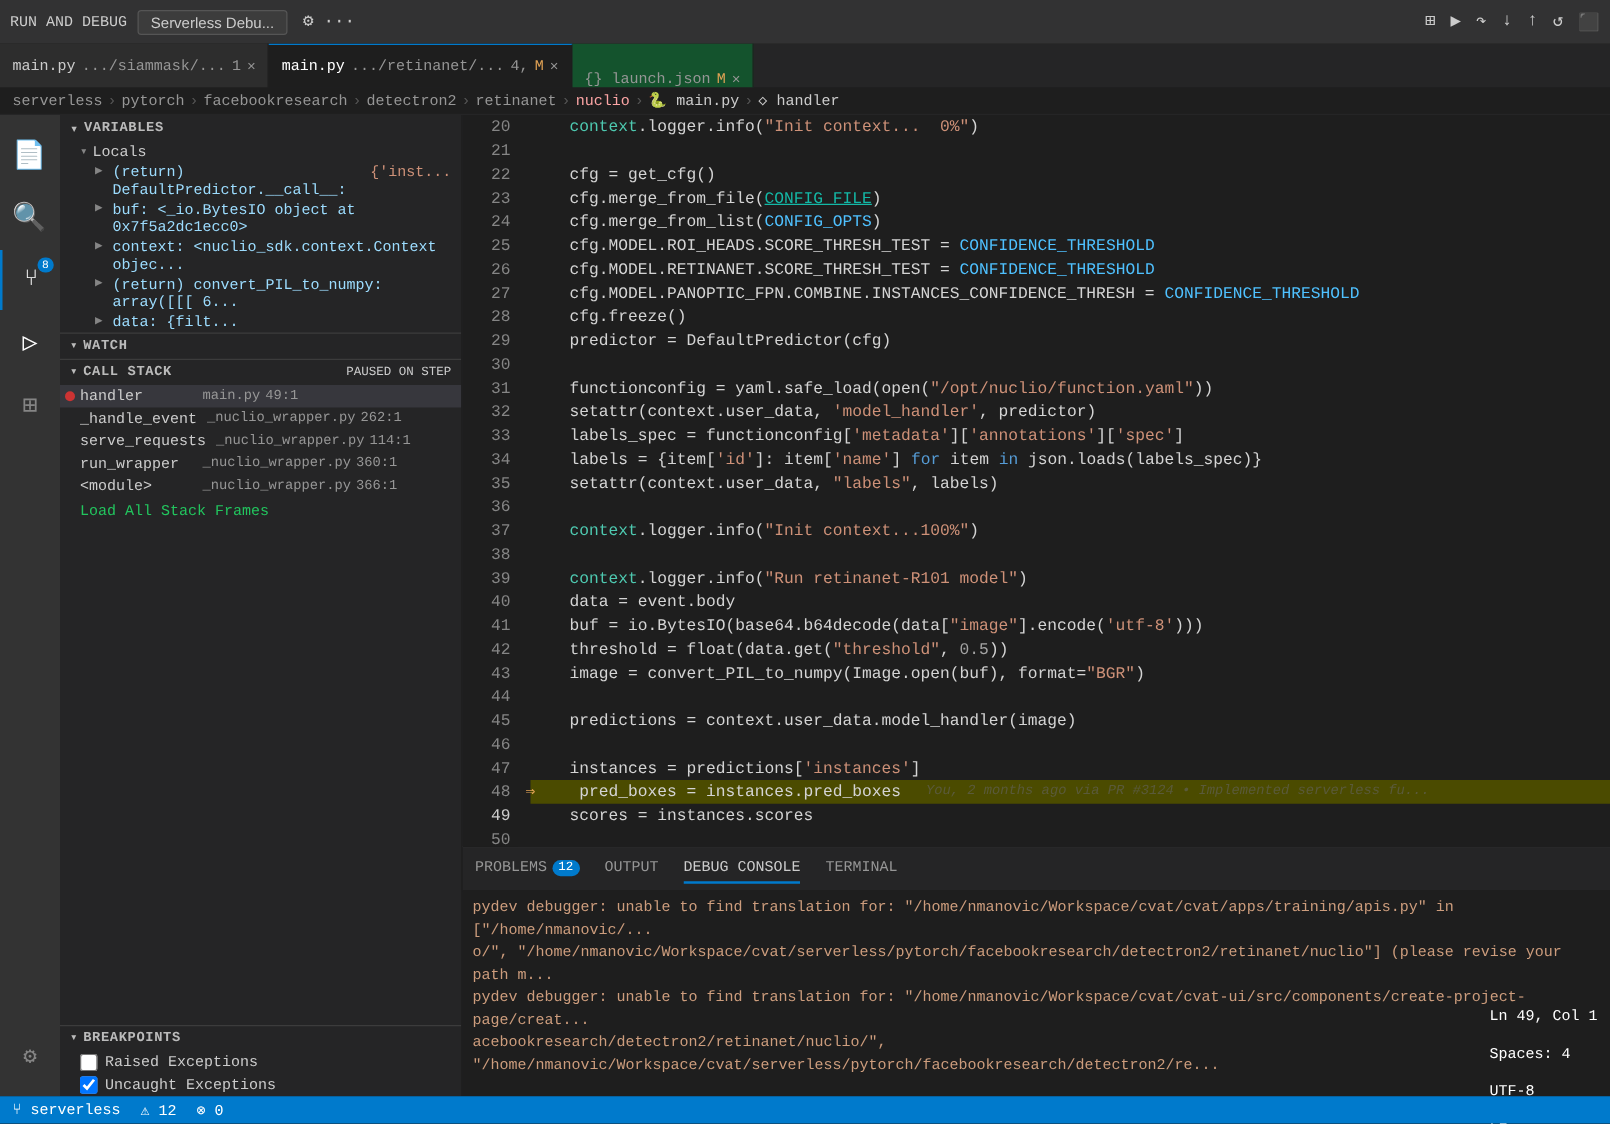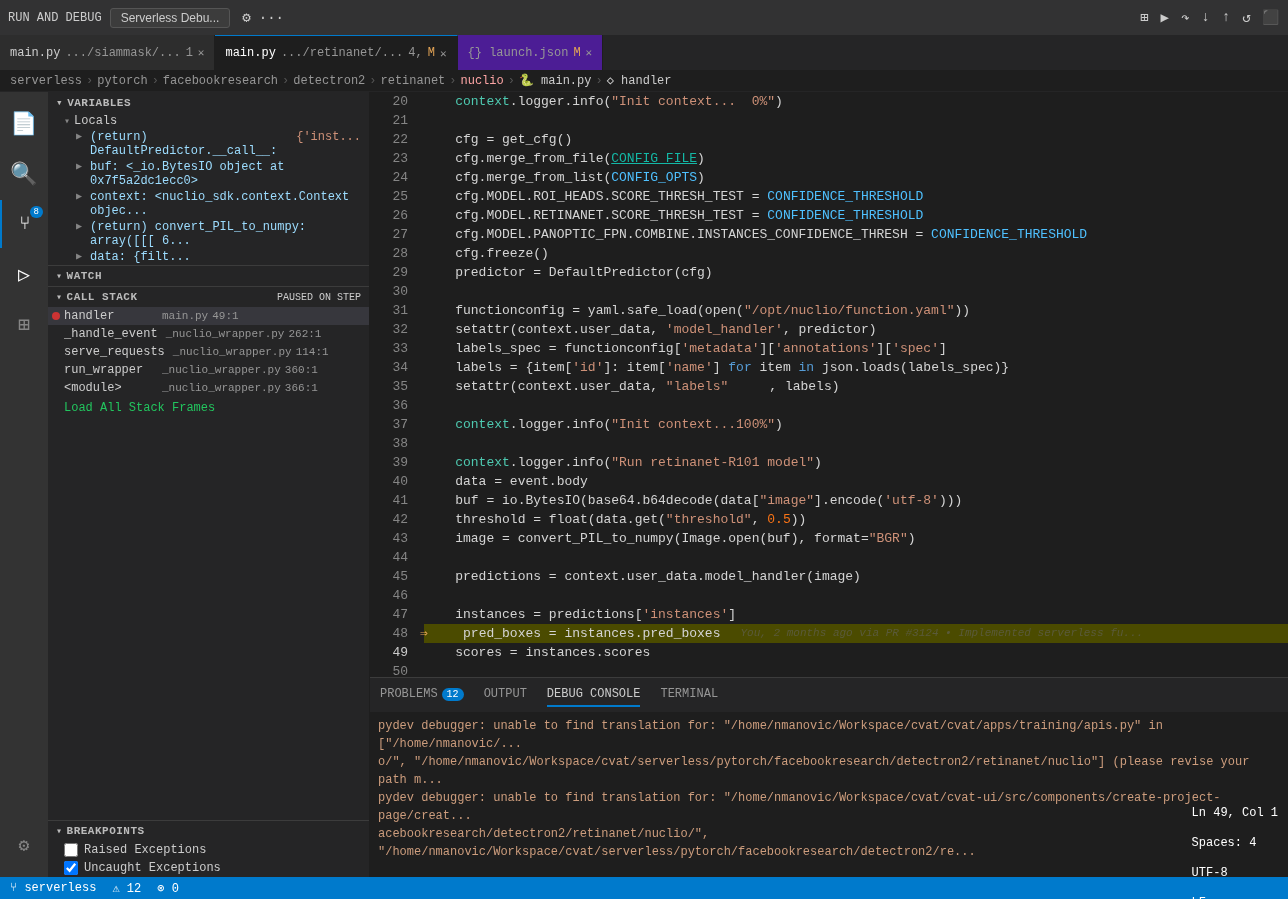--- a/index.html
+++ b/index.html
@@ -31,21 +31,21 @@
     <span style="color:#969696;">1</span>
     <span style="color:#969696;font-size:11px;">✕</span>
   </div>
   <div style="display:flex;align-items:center;height:35px;padding:0 10px;gap:5px;font-size:12px;cursor:pointer;background:#1e1e1e;color:#ffffff;border-right:1px solid #1e1e1e;border-top:1px solid #007acc;">
     <span>main.py</span>
     <span style="color:#969696;">.../retinanet/...</span>
     <span style="color:#969696;">4,</span>
     <span style="color:#e2a355;">M</span>
     <span style="color:#969696;font-size:11px;">✕</span>
   </div>
-  <div style="display:flex;align-items:center;height:35px;padding:0 10px;gap:5px;font-size:12px;cursor:pointer;background:#4c1d95;color:#969696;border-right:1px solid #1e1e1e;">
+  <div style="display:flex;align-items:flex-end;height:35px;padding:0 10px;gap:5px;font-size:12px;cursor:pointer;background:#14532d;color:#969696;border-right:1px solid #1e1e1e;">
     <span>{} launch.json</span>
     <span style="color:#e2a355;">M</span>
     <span style="font-size:11px;">✕</span>
   </div>
 </div>
 
 <div style="display:flex;align-items:center;background:#1e1e1e;height:22px;padding:0 10px;font-size:12px;color:#cccccc;flex-shrink:0;border-bottom:1px solid #252526;gap:4px;">
   <span style="cursor:pointer;color:#969696;">serverless</span>
   <span style="color:#555;">›</span>
   <span style="cursor:pointer;color:#969696;">pytorch</span>
@@ -217,28 +217,28 @@
         <div style="height:19px;line-height:19px;white-space:pre;font-size:13px;">    <span style="color:#d4d4d4;">cfg.MODEL.ROI_HEADS.SCORE_THRESH_TEST = </span><span style="color:#4fc1ff;">CONFIDENCE_THRESHOLD</span></div>
         <div style="height:19px;line-height:19px;white-space:pre;font-size:13px;">    <span style="color:#d4d4d4;">cfg.MODEL.RETINANET.SCORE_THRESH_TEST = </span><span style="color:#4fc1ff;">CONFIDENCE_THRESHOLD</span></div>
         <div style="height:19px;line-height:19px;white-space:pre;font-size:13px;">    <span style="color:#d4d4d4;">cfg.MODEL.PANOPTIC_FPN.COMBINE.INSTANCES_CONFIDENCE_THRESH = </span><span style="color:#4fc1ff;">CONFIDENCE_THRESHOLD</span></div>
         <div style="height:19px;line-height:19px;white-space:pre;font-size:13px;">    <span style="color:#d4d4d4;">cfg.freeze()</span></div>
         <div style="height:19px;line-height:19px;white-space:pre;font-size:13px;">    <span style="color:#d4d4d4;">predictor = DefaultPredictor(cfg)</span></div>
         <div style="height:19px;line-height:19px;white-space:pre;font-size:13px;"> </div>
         <div style="height:19px;line-height:19px;white-space:pre;font-size:13px;">    <span style="color:#d4d4d4;">functionconfig = yaml.safe_load(open(</span><span style="color:#ce9178;">"/opt/nuclio/function.yaml"</span><span style="color:#d4d4d4;">))</span></div>
         <div style="height:19px;line-height:19px;white-space:pre;font-size:13px;">    <span style="color:#d4d4d4;">setattr(context.user_data, </span><span style="color:#ce9178;">'model_handler'</span><span style="color:#d4d4d4;">, predictor)</span></div>
         <div style="height:19px;line-height:19px;white-space:pre;font-size:13px;">    <span style="color:#d4d4d4;">labels_spec = functionconfig[</span><span style="color:#ce9178;">'metadata'</span><span style="color:#d4d4d4;">][</span><span style="color:#ce9178;">'annotations'</span><span style="color:#d4d4d4;">][</span><span style="color:#ce9178;">'spec'</span><span style="color:#d4d4d4;">]</span></div>
         <div style="height:19px;line-height:19px;white-space:pre;font-size:13px;">    <span style="color:#d4d4d4;">labels = {item[</span><span style="color:#ce9178;">'id'</span><span style="color:#d4d4d4;">]: item[</span><span style="color:#ce9178;">'name'</span><span style="color:#d4d4d4;">] </span><span style="color:#569cd6;">for</span><span style="color:#d4d4d4;"> item </span><span style="color:#569cd6;">in</span><span style="color:#d4d4d4;"> json.loads(labels_spec)}</span></div>
-        <div style="height:19px;line-height:19px;white-space:pre;font-size:13px;">    <span style="color:#d4d4d4;">setattr(context.user_data, </span><span style="color:#ce9178;">"labels"</span><span style="color:#d4d4d4;margin-left:41px;">, labels)</span></div>
+        <div style="height:19px;line-height:19px;white-space:pre;font-size:13px;">    <span style="color:#d4d4d4;">setattr(context.user_data, </span><span style="color:#ce9178;">"labels"</span><span style="color:#d4d4d4;">, labels)</span></div>
         <div style="height:19px;line-height:19px;white-space:pre;font-size:13px;"> </div>
         <div style="height:19px;line-height:19px;white-space:pre;font-size:13px;">    <span style="color:#4ec9b0;">context</span><span style="color:#d4d4d4;">.logger.info(</span><span style="color:#ce9178;">"Init context...100%"</span><span style="color:#d4d4d4;">)</span></div>
         <div style="height:19px;line-height:19px;white-space:pre;font-size:13px;"> </div>
         <div style="height:19px;line-height:19px;white-space:pre;font-size:13px;">    <span style="color:#4ec9b0;">context</span><span style="color:#d4d4d4;">.logger.info(</span><span style="color:#ce9178;">"Run retinanet-R101 model"</span><span style="color:#d4d4d4;">)</span></div>
         <div style="height:19px;line-height:19px;white-space:pre;font-size:13px;">    <span style="color:#d4d4d4;">data = event.body</span></div>
         <div style="height:19px;line-height:19px;white-space:pre;font-size:13px;">    <span style="color:#d4d4d4;">buf = io.BytesIO(base64.b64decode(data[</span><span style="color:#ce9178;">"image"</span><span style="color:#d4d4d4;">].encode(</span><span style="color:#ce9178;">'utf-8'</span><span style="color:#d4d4d4;">)))</span></div>
-        <div style="height:19px;line-height:19px;white-space:pre;font-size:13px;">    <span style="color:#d4d4d4;">threshold = float(data.get(</span><span style="color:#ce9178;">"threshold"</span><span style="color:#d4d4d4;">, </span><span style="color:#f97316;">0.5</span><span style="color:#d4d4d4;">))</span></div>
+        <div style="height:19px;line-height:19px;white-space:pre;font-size:13px;">    <span style="color:#d4d4d4;">threshold = float(data.get(</span><span style="color:#ce9178;">"threshold"</span><span style="color:#d4d4d4;">, </span><span style="color:#a3a3a3;">0.5</span><span style="color:#d4d4d4;">))</span></div>
         <div style="height:19px;line-height:19px;white-space:pre;font-size:13px;">    <span style="color:#d4d4d4;">image = convert_PIL_to_numpy(Image.open(buf), format=</span><span style="color:#ce9178;">"BGR"</span><span style="color:#d4d4d4;">)</span></div>
         <div style="height:19px;line-height:19px;white-space:pre;font-size:13px;"> </div>
         <div style="height:19px;line-height:19px;white-space:pre;font-size:13px;">    <span style="color:#d4d4d4;">predictions = context.user_data.model_handler(image)</span></div>
         <div style="height:19px;line-height:19px;white-space:pre;font-size:13px;"> </div>
         <div style="height:19px;line-height:19px;white-space:pre;font-size:13px;">    <span style="color:#d4d4d4;">instances = predictions[</span><span style="color:#ce9178;">'instances'</span><span style="color:#d4d4d4;">]</span></div>
         <div style="height:19px;line-height:19px;white-space:pre;font-size:13px;background:#4b4b00;display:flex;align-items:center;">
           <span style="color:#e2a355;margin-right:4px;margin-left:-4px;">⇒</span>
           <span style="color:#d4d4d4;">    pred_boxes = instances.pred_boxes</span>
           <span style="color:#5a5a3a;font-style:italic;font-size:11px;margin-left:20px;">You, 2 months ago via PR #3124 • Implemented serverless fu...</span>
         </div>

